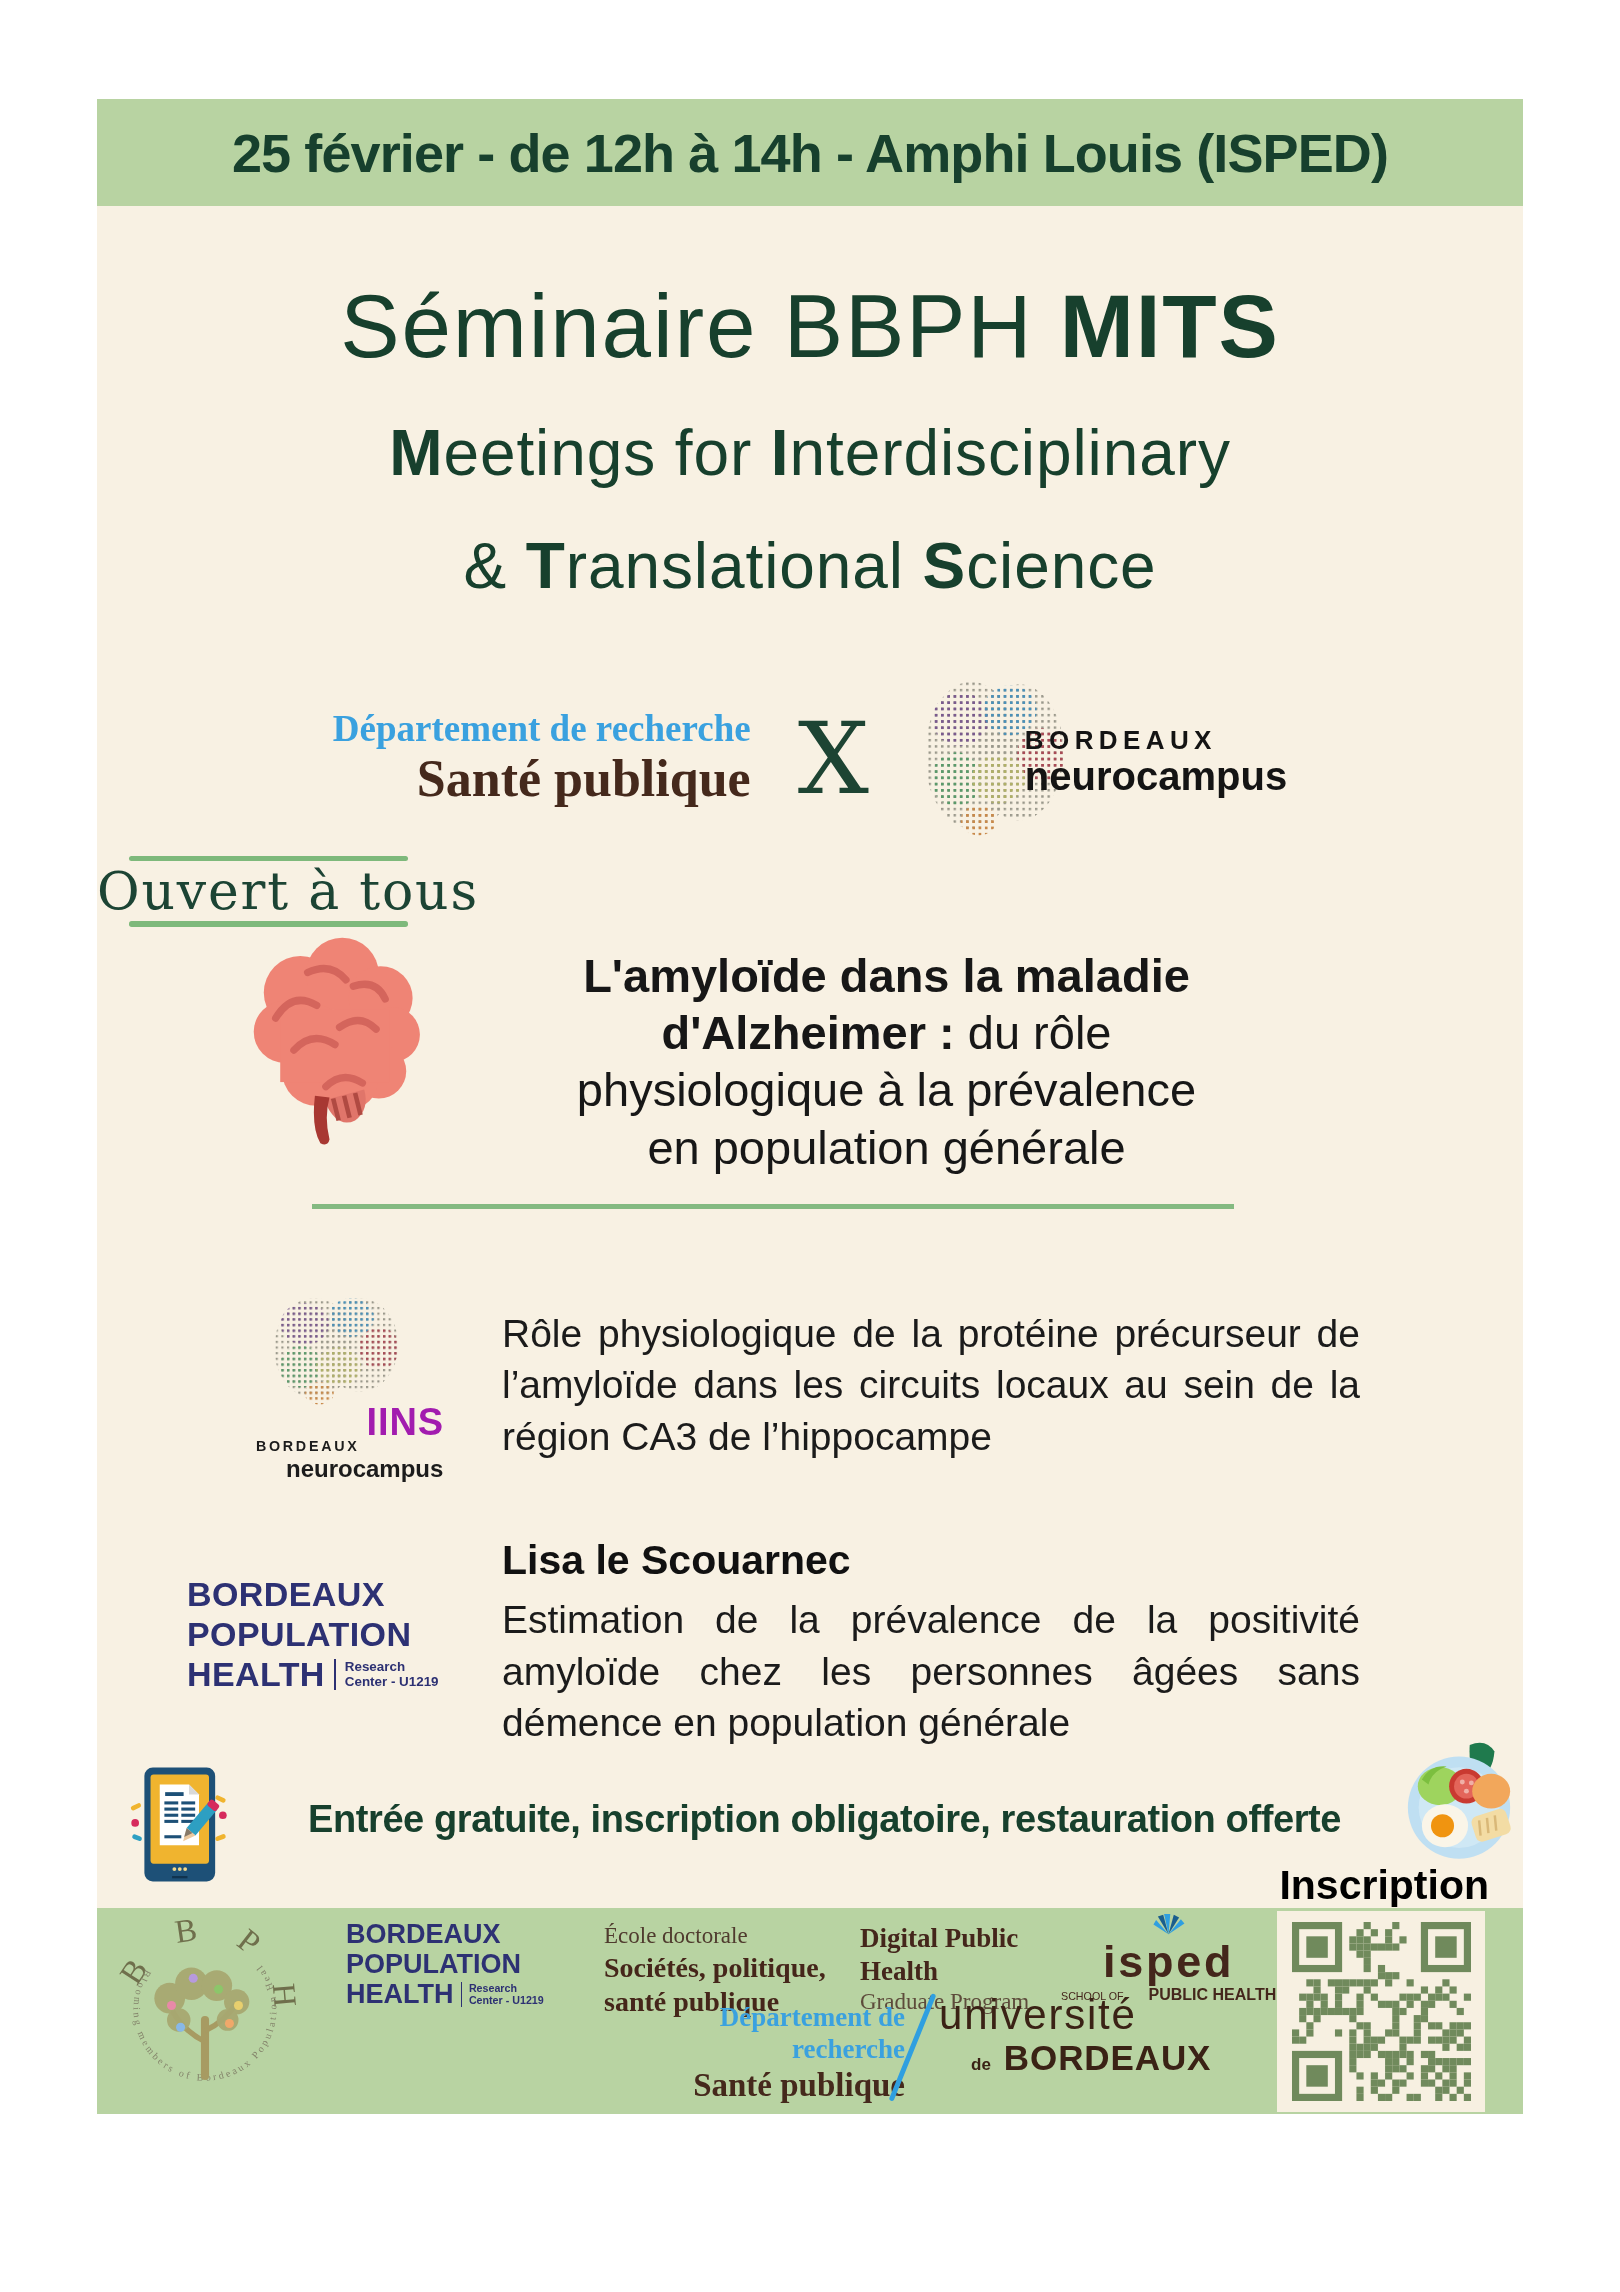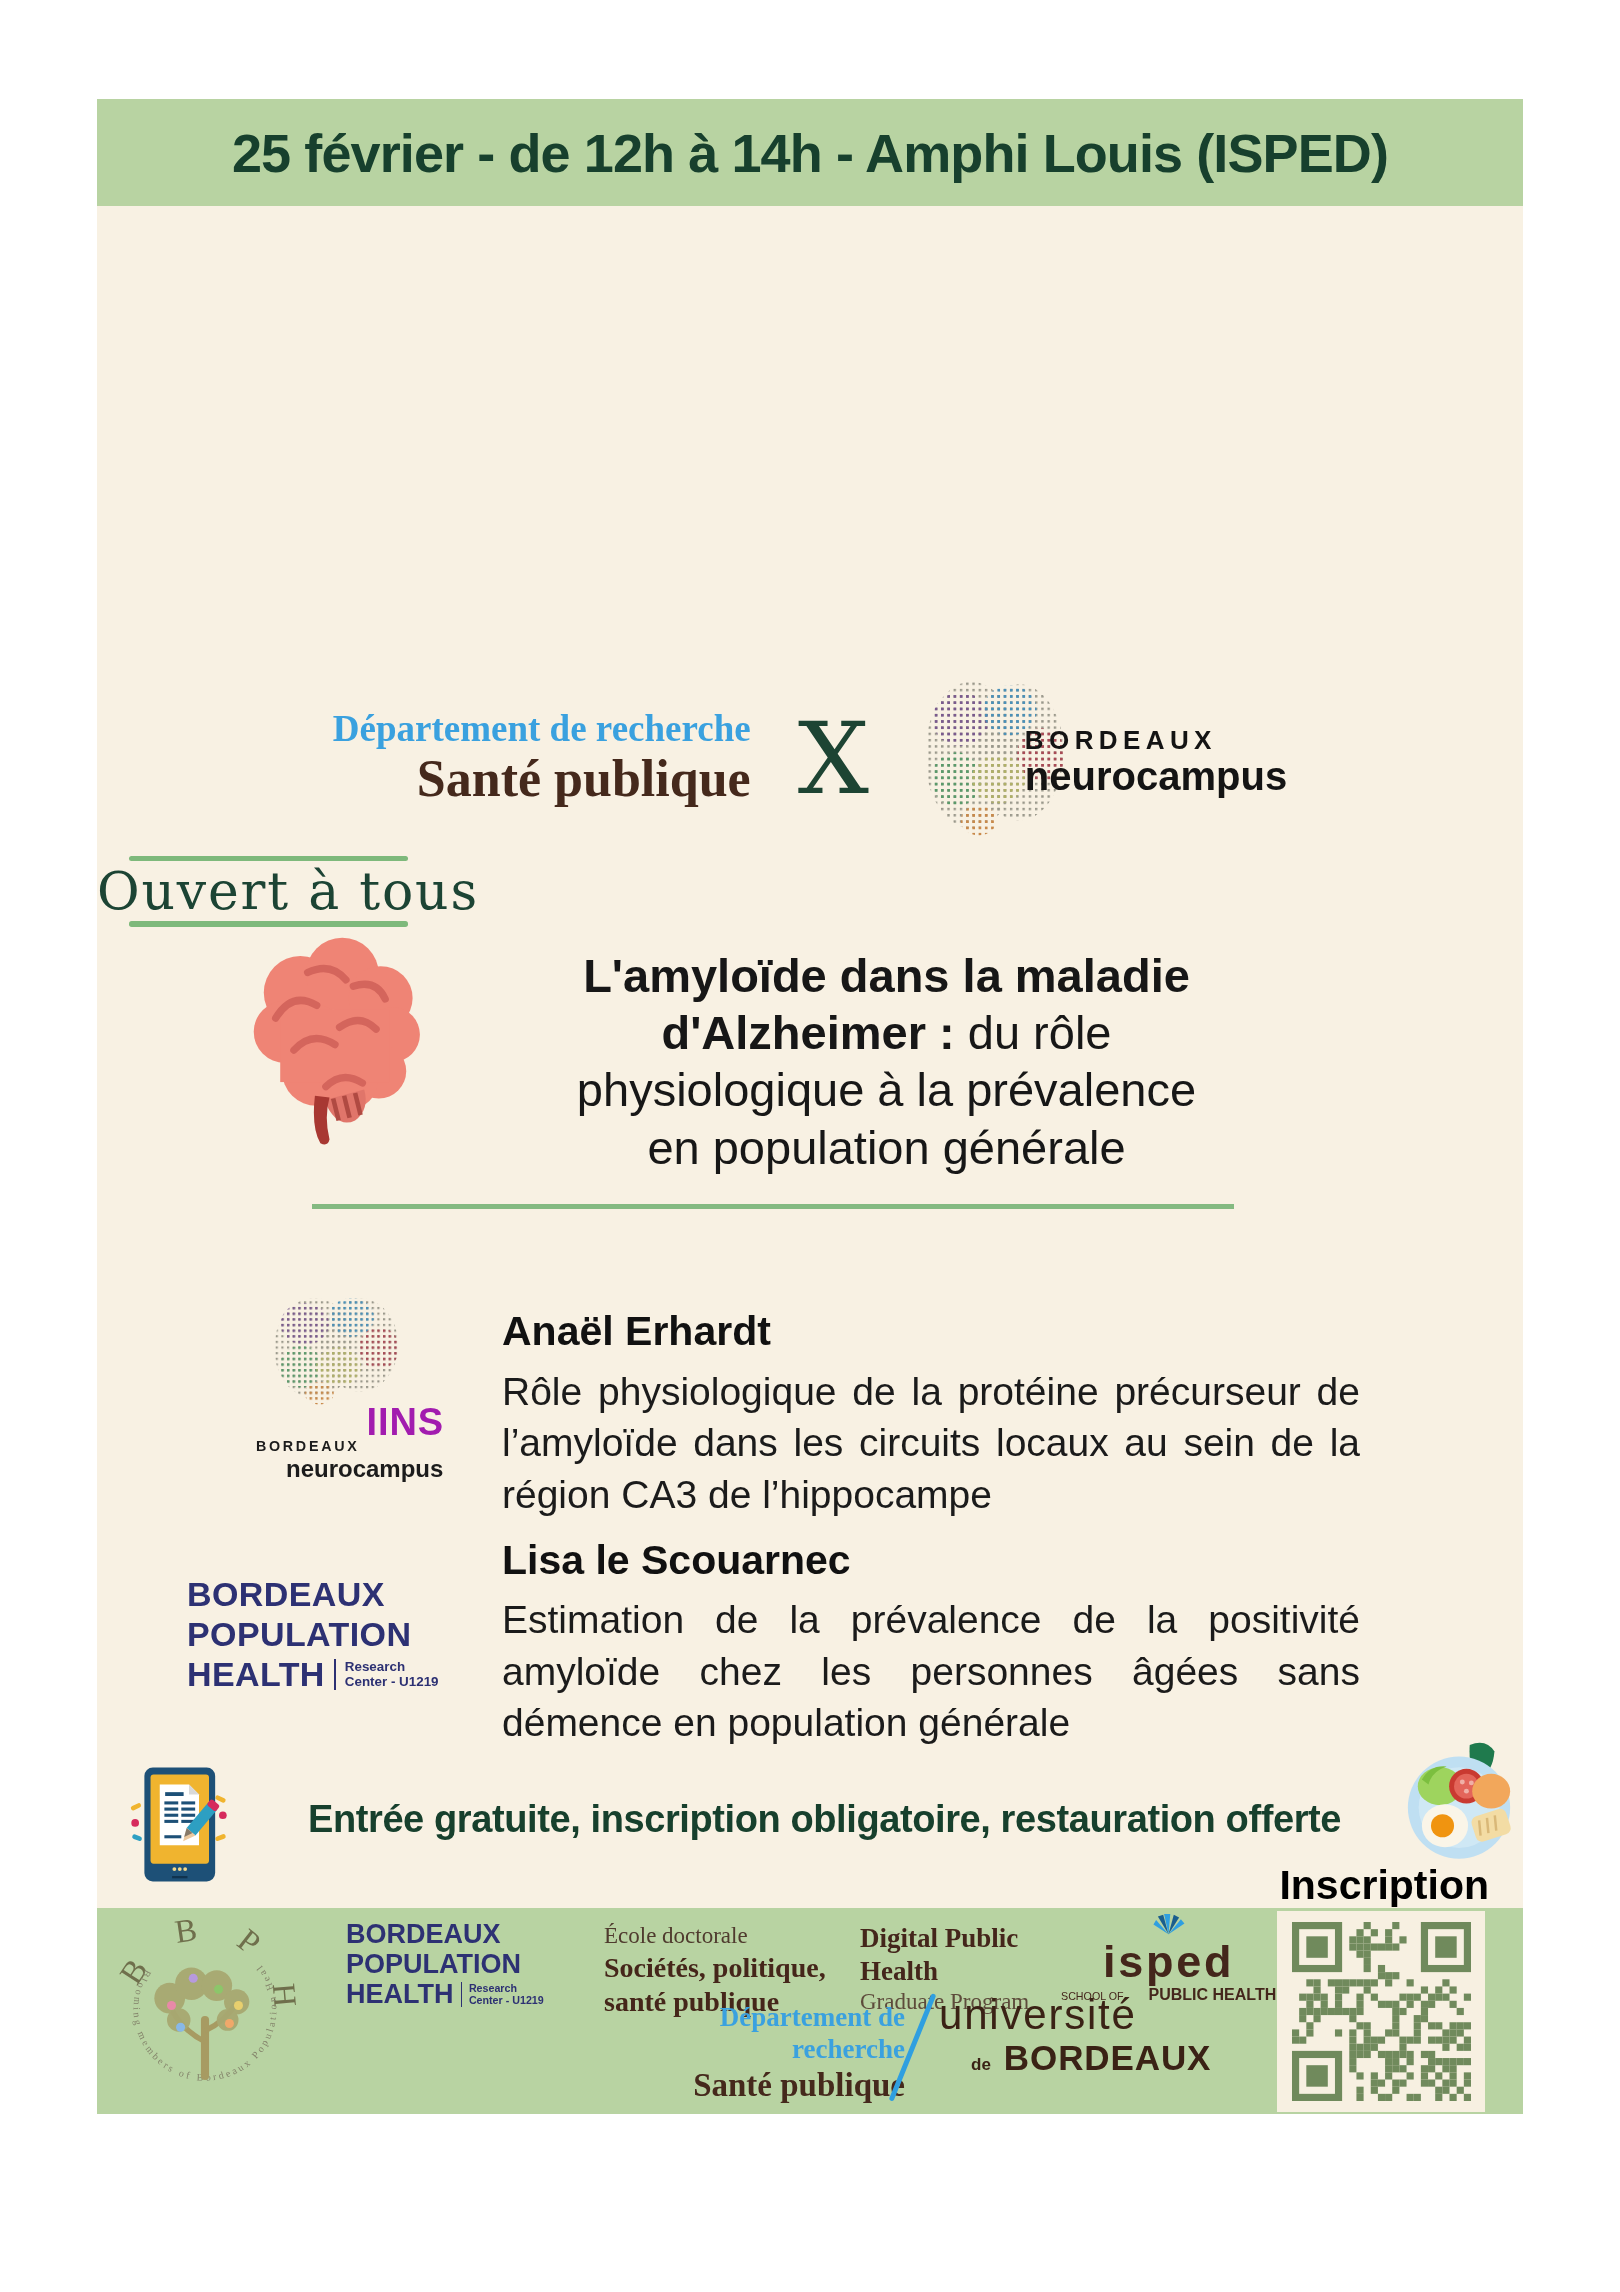--- a/index.html
+++ b/index.html
@@ -135,20 +135,25 @@
   </defs>
 </svg>
 
 <div class="page">
   <div class="poster">
 
     <div class="banner">
       <div class="banner-text">25 février - de 12h à 14h - Amphi Louis (ISPED)</div>
     </div>
 
+    <div class="title">
+      <div class="title-l1"><span>Séminaire BBPH </span><b>MITS</b></div>
+      <div class="title-l2"><b>M</b><span>eetings for </span><b>I</b><span>nterdisciplinary</span></div>
+      <div class="title-l3"><span>&amp; </span><b>T</b><span>ranslational </span><b>S</b><span>cience</span></div>
+    </div>
 
     <div class="partners">
       <div class="dept">
         <div class="dept-l1">Département de recherche</div>
         <div class="dept-l2">Santé publique</div>
       </div>
       <div class="collab-x">X</div>
       <div class="neuro">
         <svg width="161" height="179" viewBox="0 0 180 200">
           <ellipse cx="62" cy="95" rx="52" ry="82" fill="url(#dgray)"></ellipse>
@@ -224,21 +229,20 @@
           <ellipse cx="142" cy="72" rx="25" ry="26" fill="url(#dred)"></ellipse>
           <ellipse cx="45" cy="95" rx="26" ry="26" fill="url(#dgreen)"></ellipse>
           <ellipse cx="92" cy="95" rx="28" ry="24" fill="url(#dolive)"></ellipse>
           <ellipse cx="68" cy="128" rx="18" ry="14" fill="url(#dorang)"></ellipse>
         </svg>
         <div class="iins-name">IINS</div>
         <div class="iins-bdx">BORDEAUX</div>
         <div class="iins-nc">neurocampus</div>
       </div>
       <div class="sp-text" style="top:18px">
-        <div class="sp-name">Anaël Erhardt</div>
         <div class="sp-abstract">Rôle physiologique de la protéine précurseur de l’amyloïde dans les circuits locaux au sein de la région CA3 de l’hippocampe</div>
       </div>
     </div>
 
     <div class="speaker sp2">
       <div class="bph">
         <div class="bph-line">BORDEAUX</div>
         <div class="bph-line">POPULATION</div>
         <div class="bph-last">
           <span class="bph-line">HEALTH</span>

